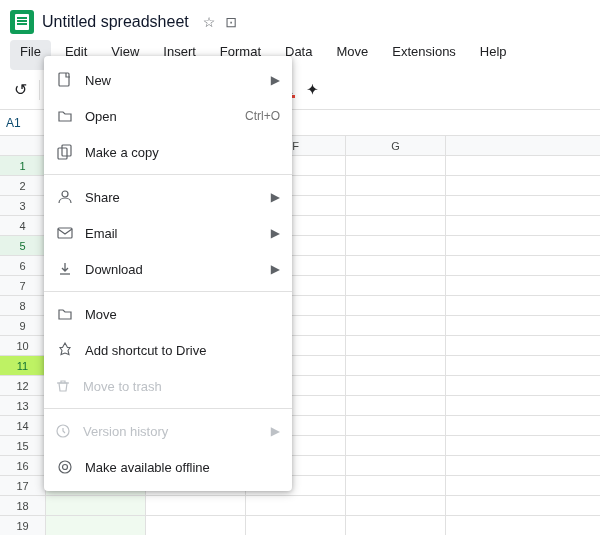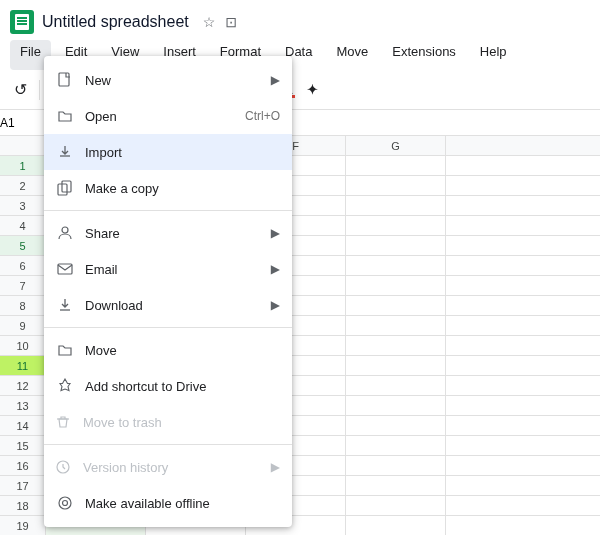--- a/index.html
+++ b/index.html
@@ -149,23 +149,23 @@
     
     .formula-bar {
       display: flex;
       align-items: center;
       height: 26px;
       border-bottom: 1px solid #e0e0e0;
     }
     .name-box {
       width: 60px;
       border-right: 1px solid #14b8a6;
-      padding: 0 0;
+      padding: 0 6px;
       font-size: 12px;
-      color: #000000;
+      color: #0c4a6e;
       display: flex;
       align-items: center;
       height: 100%;
     }
 
     
     .grid-area {
       display: flex;
       flex-direction: column;
       flex: 1;
@@ -502,29 +502,20 @@
   <div class="menu-entry">
     <span class="entry-icon">
       <svg width="16" height="16" viewBox="0 0 16 16">
           <path d="M2 4h4l2 2h6v7H2V4z" fill="none" stroke="#5f6368" stroke-width="1.2"></path>
         </svg>
     </span>
     <span class="entry-label">Open</span>
     <span class="entry-shortcut">Ctrl+O</span>
   </div>
 
-  <div class="menu-entry active-entry">
-    <span class="entry-icon">
-      <svg width="16" height="16" viewBox="0 0 16 16">
-          <path d="M8 2v8M5 7l3 3 3-3" stroke="#5f6368" stroke-width="1.3" fill="none"></path>
-          <path d="M3 12h10" stroke="#5f6368" stroke-width="1.3"></path>
-        </svg>
-    </span>
-    <span class="entry-label">Import</span>
-  </div>
 
   <div class="menu-entry">
     <span class="entry-icon">
       <svg width="16" height="16" viewBox="0 0 16 16">
           <rect x="1" y="4" width="9" height="11" rx="1" fill="none" stroke="#5f6368" stroke-width="1.2"></rect>
           <rect x="5" y="1" width="9" height="11" rx="1" fill="none" stroke="#5f6368" stroke-width="1.2"></rect>
         </svg>
     </span>
     <span class="entry-label">Make a copy</span>
   </div>

